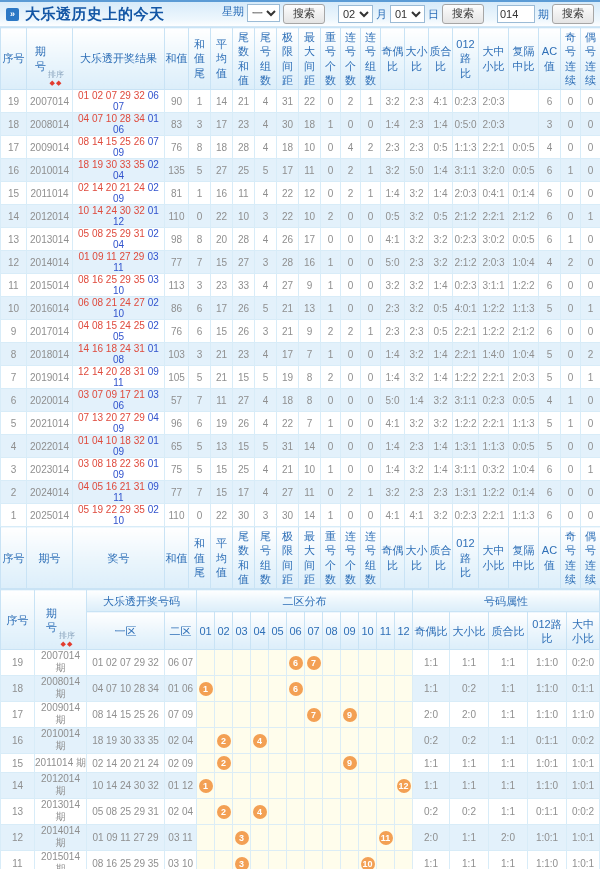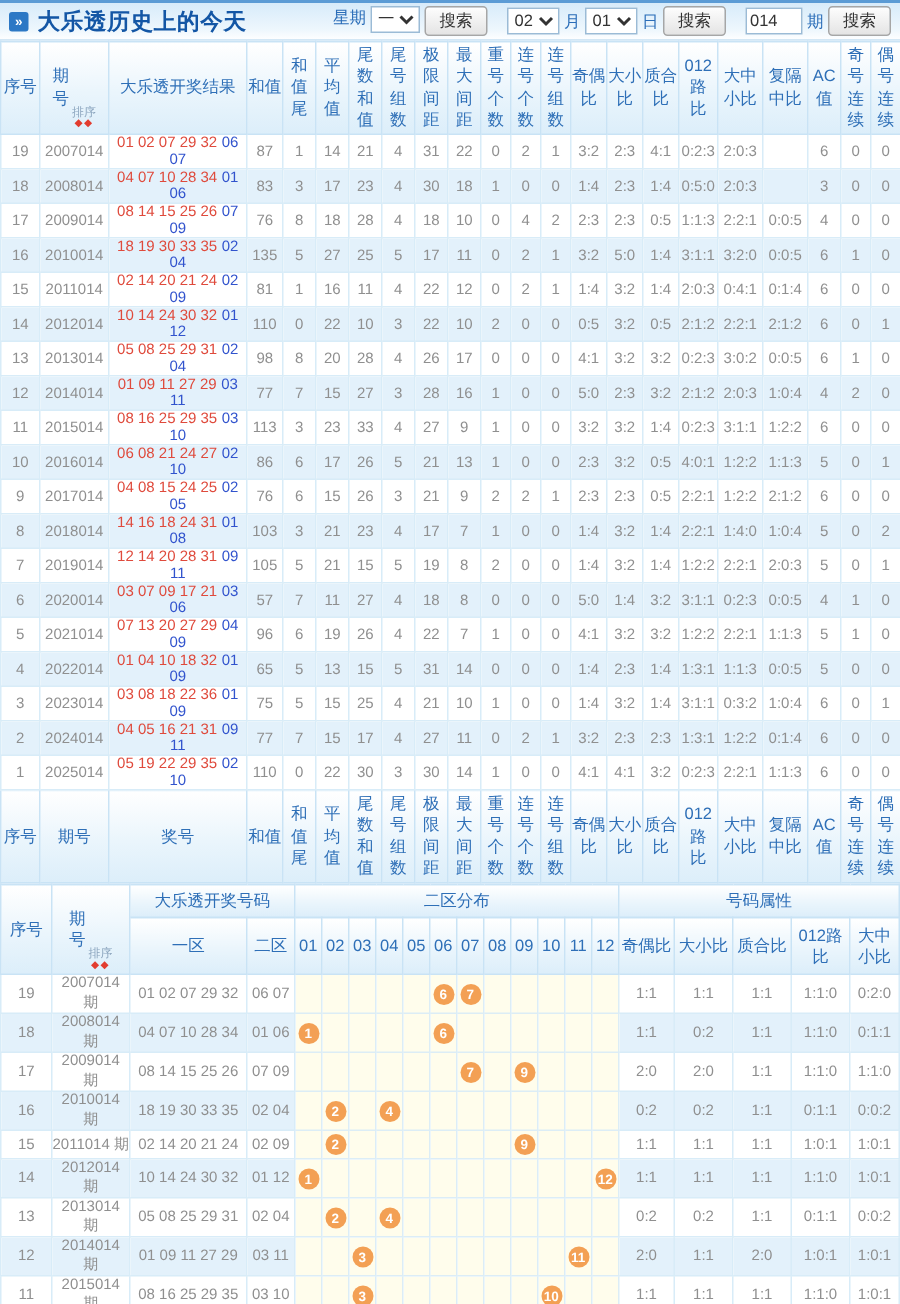--- a/index.html
+++ b/index.html
@@ -135,21 +135,21 @@
 连续</th>
           <th>偶号
 连续</th>
         </tr>
       </thead>
     <tbody>
         <tr>
           <td>19</td>
           <td>2007014</td>
           <td class="res"><span class="front">01 02 07 29 32</span><span class="back">06 07</span></td>
-          <td>87</td>
+          <td>90</td>
           <td>1</td>
           <td>14</td>
           <td>21</td>
           <td>4</td>
           <td>31</td>
           <td>22</td>
           <td>0</td>
           <td>2</td>
           <td>1</td>
           <td>3:2</td>

